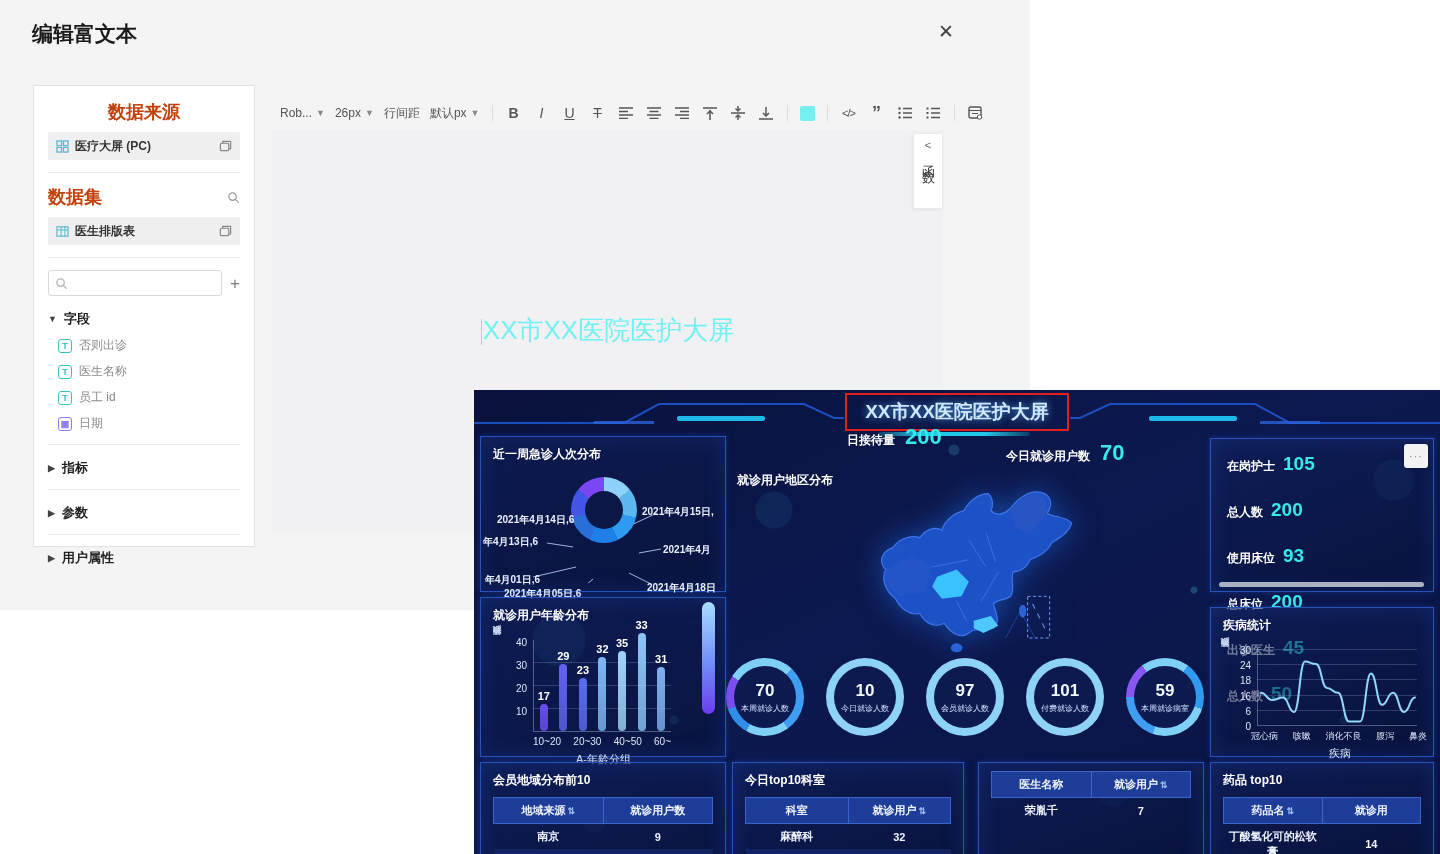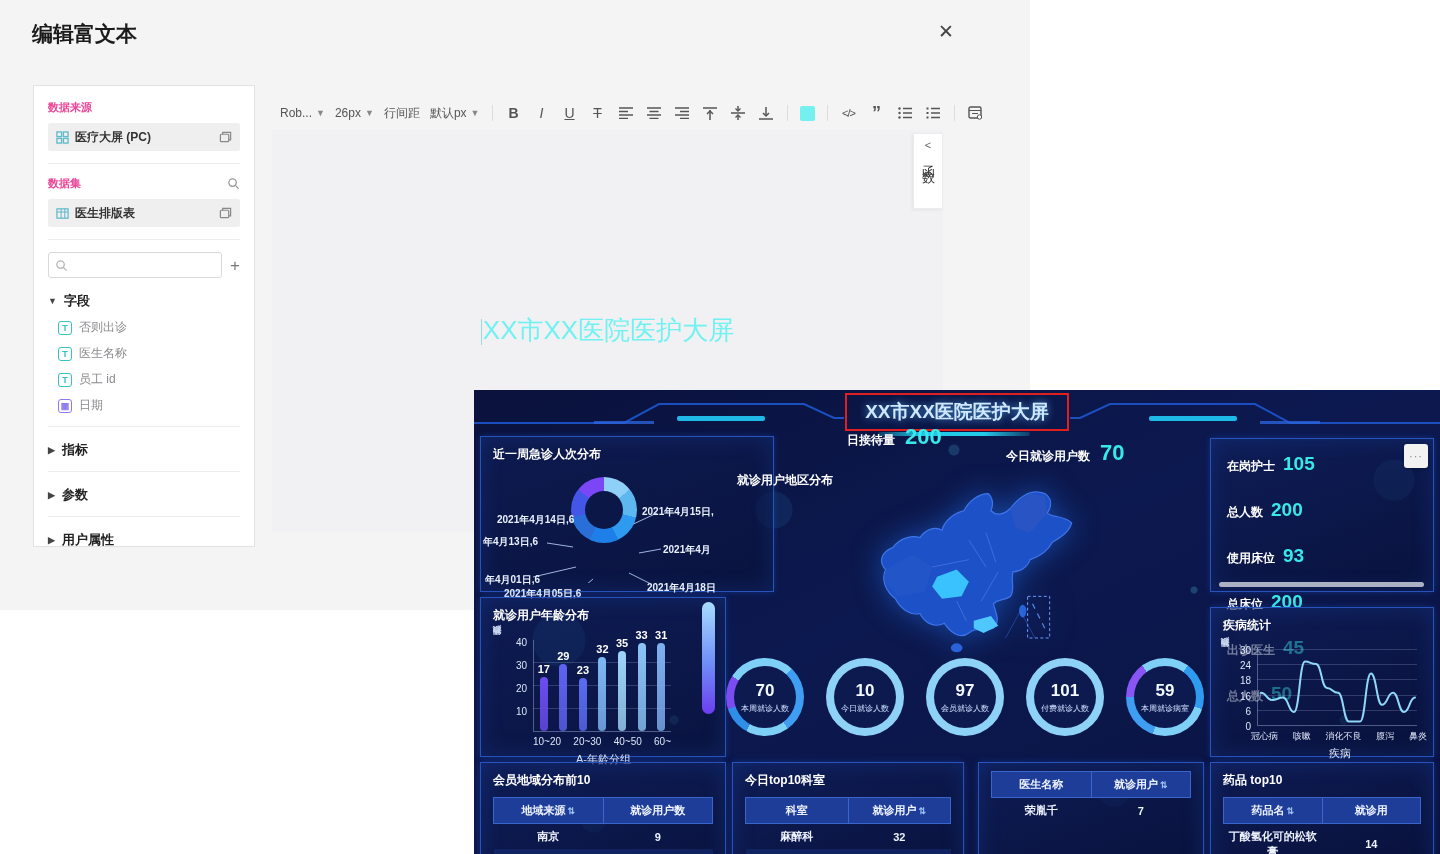--- a/index.html
+++ b/index.html
@@ -7,21 +7,21 @@
     font-family:"Liberation Sans", sans-serif; }
 
   
   .modal { position:absolute; left:0; top:0; width:1030px; height:610px; background:#f4f4f5; }
   .modal-title { position:absolute; left:32px; top:20px; font-size:21px; font-weight:600; color:#1b1b1b; }
   .modal-close { position:absolute; left:938px; top:22px; font-size:19px; color:#444; cursor:pointer; line-height:1; }
 
   
   .sidebar { position:absolute; left:33px; top:85px; width:222px; height:462px; background:#fff; border:1px solid #e2e2e4; }
   .sb-pad { padding:14px 14px 0 14px; }
-  .sb-label { font-size:11px; font-weight:700; color:#ec4899; }
+  .sb-label { font-size:18px; font-weight:700; color:#c2410c;text-align:center; }
   .sb-row { display:flex; align-items:center; justify-content:space-between; }
   .sb-item { margin-top:8px; height:28px; background:#efeff0; border-radius:2px; display:flex; align-items:center; padding:0 8px; gap:6px; font-size:12px; font-weight:700; color:#333; }
   .sb-item .grow { flex:1; white-space:nowrap; overflow:hidden; }
   .sb-div { border-bottom:1px solid #ececee; margin:12px 0 0 0; }
   .mini-ic { width:13px; height:13px; flex:0 0 auto; }
   .search-wrap { margin-top:12px; display:flex; align-items:center; gap:8px; }
   .search-box { flex:1; height:26px; border:1px solid #d9d9db; border-radius:3px; background:#fff; display:flex; align-items:center; padding:0 6px; gap:4px; }
   .search-box input { border:none; outline:none; flex:1; width:60px; font-size:12px; background:transparent; }
   .plus { font-size:17px; color:#7a7a7a; line-height:1; cursor:pointer; }
   .sect { display:flex; align-items:center; gap:7px; margin-top:14px; font-size:13px; font-weight:700; color:#222; }
@@ -332,21 +332,21 @@
       <rect x="675" y="26" width="88" height="5" rx="2" fill="#1fb9e8"></rect>
       <rect x="120" y="31" width="60" height="3" fill="#2a62d8" opacity="0.8"></rect>
       <rect x="786" y="31" width="60" height="3" fill="#2a62d8" opacity="0.8"></rect>
     </svg>
     <div class="dash-title-box">
       <span class="dash-title">XX市XX医院医护大屏</span>
     </div>
     <div class="title-underline"></div>
   </div>
 
-  <div class="panel" style="left:6px; top:46px; width:294px; height:156px;">
+  <div class="panel" style="left:6px; top:46px; width:246px; height:156px;">
     <div class="p-title">近一周急诊人次分布</div>
     <div class="donut-wrap">
       <svg width="246" height="120" style="position:absolute;left:0;top:0">
         <path d="M88,57 L108,66 M66,80 L92,84 M52,114 L95,104 M98,128 L112,116 M176,50 L146,64 M180,86 L158,90 M172,122 L148,110" stroke="#9fb4e0" stroke-width="1" fill="none"></path>
       </svg>
       <div class="donut" id="donut" style="background: conic-gradient(rgb(143, 208, 248) 0%, rgb(143, 208, 248) 14.2857%, rgb(93, 184, 240) 14.2857%, rgb(93, 184, 240) 28.5714%, rgb(47, 155, 240) 28.5714%, rgb(47, 155, 240) 42.8571%, rgb(31, 127, 232) 42.8571%, rgb(31, 127, 232) 57.1429%, rgb(42, 111, 216) 57.1429%, rgb(42, 111, 216) 71.4286%, rgb(68, 86, 232) 71.4286%, rgb(68, 86, 232) 85.7143%, rgb(123, 70, 245) 85.7143%, rgb(123, 70, 245) 100%);">
           <div class="donut-hole"></div>
         </div>
       <div id="donut-labels">
           <div class="dlabel" style="left: 16px; top: 50px;">2021年4月14日,6</div>
@@ -364,39 +364,39 @@
     <div class="p-title">就诊用户年龄分布</div>
     <div class="age-chart">
       <div class="age-ylab">就诊用户数</div>
       <div class="yticks age-yticks" id="age-yticks">
           <div>40</div>
           <div>30</div>
           <div>20</div>
           <div>10</div>
         </div>
       <div class="age-plot" id="age-bars">
-          <div class="bar" style="height: 54px; background: linear-gradient(rgb(106, 77, 240), rgba(106, 77, 240, 0.8));">
+          <div class="bar" style="height: 27px; background: linear-gradient(rgb(106, 77, 240), rgba(106, 77, 240, 0.8));">
             <span>17</span>
           </div>
           <div class="bar" style="height: 66.7px; background: linear-gradient(rgb(95, 99, 240), rgba(95, 99, 240, 0.8));">
             <span>29</span>
           </div>
           <div class="bar" style="height: 52.9px; background: linear-gradient(rgb(90, 108, 242), rgba(90, 108, 242, 0.8));">
             <span>23</span>
           </div>
           <div class="bar" style="height: 73.6px; background: linear-gradient(rgb(127, 184, 245), rgba(127, 184, 245, 0.8));">
             <span>32</span>
           </div>
           <div class="bar" style="height: 80.5px; background: linear-gradient(rgb(159, 212, 248), rgba(159, 212, 248, 0.8));">
             <span>35</span>
           </div>
-          <div class="bar" style="height: 88px; background: linear-gradient(rgb(140, 196, 247), rgba(140, 196, 247, 0.8)); margin-top: 16px;">
+          <div class="bar" style="height: 98px; background: linear-gradient(rgb(140, 196, 247), rgba(140, 196, 247, 0.8)); margin-top: 16px;">
             <span>33</span>
           </div>
-          <div class="bar" style="height: 88px; background: linear-gradient(rgb(127, 176, 240), rgba(127, 176, 240, 0.8));">
+          <div class="bar" style="height: 64px; background: linear-gradient(rgb(127, 176, 240), rgba(127, 176, 240, 0.8));">
             <span>31</span>
           </div>
         </div>
       <div class="age-xticks" id="age-xticks">
           <span>10~20</span>
           <span>20~30</span>
           <span>40~50</span>
           <span>60~</span>
         </div>
       <div class="age-xlab">A-年龄分组</div>

